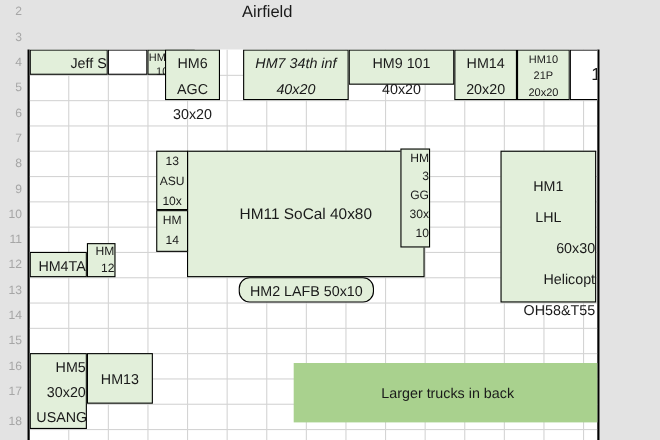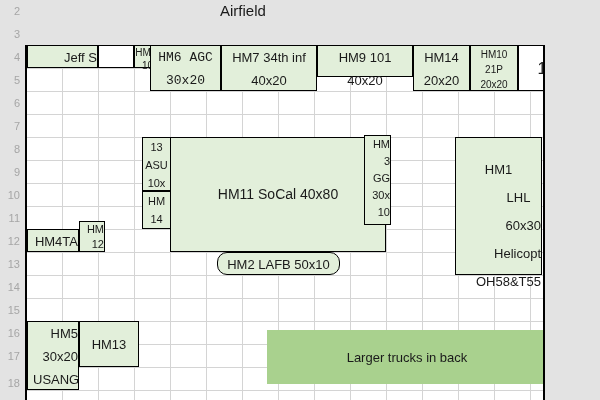--- a/index.html
+++ b/index.html
@@ -175,26 +175,26 @@
       <span class="txt left">Jeff S</span>
     </div>
 
     <div class="box" style="left:71px; top:0px; width:36px; height:23px; background:#FFFFFF;"></div>
 
     <div class="box" style="left:107px; top:0px; width:43px; height:23px;">
       <span class="txt small">HM8 WR</span>
       <span class="txt small">10x20</span>
     </div>
 
-    <div class="box" style="left:123px; top:0px; width:71px; height:46px;font-family:Liberation Mono, monospace;">
+    <div class="box" style="left:123px; top:0px; width:50px; height:46px;">
       <span class="txt">HM6 AGC</span>
       <span class="txt">30x20</span>
     </div>
 
-    <div class="box" style="left:194px; top:0px; width:96px; height:46px;">
+    <div class="box" style="left:194px; top:0px; width:96px; height:46px;font-style:italic;">
       <span class="txt">HM7 34th inf</span>
       <span class="txt">40x20</span>
     </div>
 
     <div class="box" style="left:290px; top:0px; width:96px; height:32px;">
       <span class="txt">HM9 101</span>
       <span class="txt">40x20</span>
     </div>
 
     <div class="box" style="left:386px; top:0px; width:57px; height:46px;">
@@ -238,21 +238,21 @@
       <span class="txt left" style="font-size:11px; line-height:17px;">30x</span>
       <span class="txt left" style="font-size:11px; line-height:17px;">10</span>
     </div>
 
     <div class="box" style="left:190px; top:207px; width:123px; height:23px;border-radius:10px;">
       <span class="txt" style="font-size:13px;">HM2 LAFB 50x10</span>
     </div>
 
     <div class="box" style="left:428px; top:92px; width:87px; height:138px;">
       <span class="txt" style="line-height:28px; padding-top:18px;">HM1</span>
-      <span class="txt" style="line-height:28px;padding-left:20px;">LHL</span>
+      <span class="txt" style="line-height:28px;">LHL</span>
       <span class="txt left" style="line-height:28px;">60x30</span>
       <span class="txt left" style="line-height:28px; white-space:nowrap;">Helicopt</span>
       <span class="txt left" style="line-height:28px; white-space:nowrap;">OH58&amp;T55</span>
     </div>
 
     <div class="box" style="left:0px; top:184px; width:52px; height:23px;">
       <span class="txt left">HM4TA</span>
     </div>
 
     <div class="box" style="left:52px; top:176px; width:26px; height:31px;">

